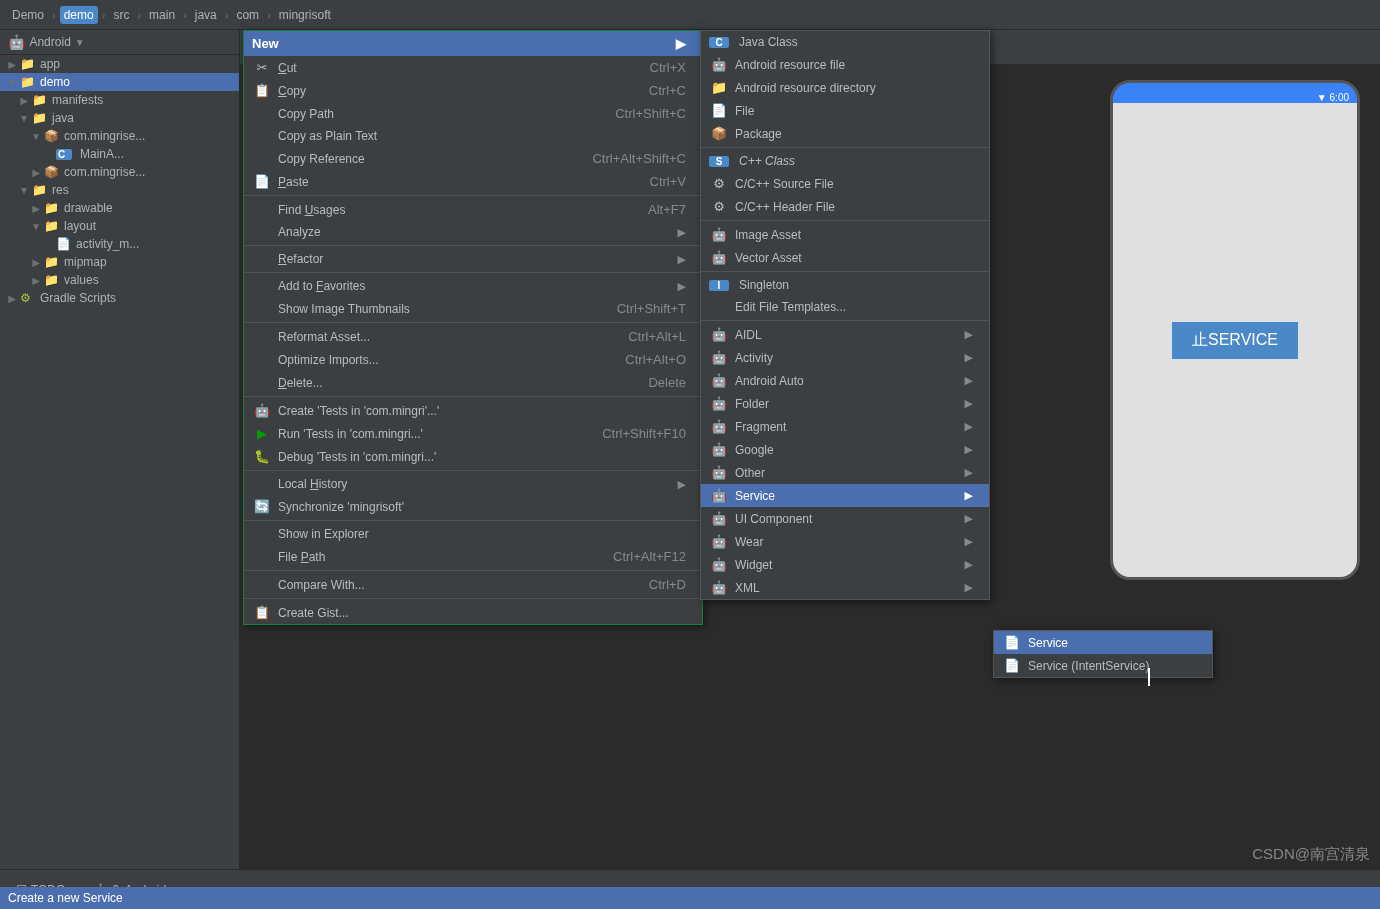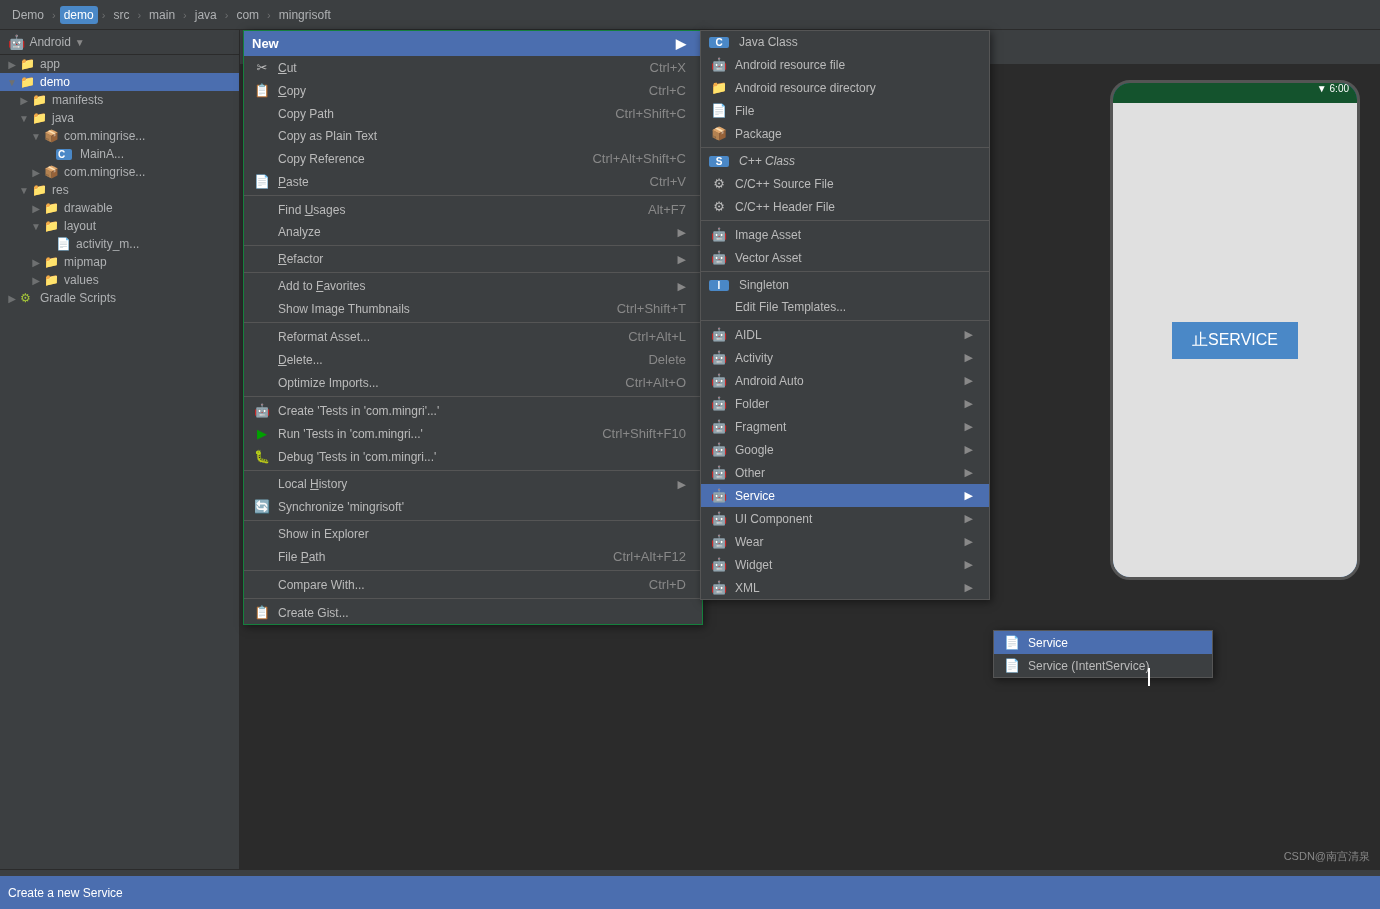--- a/index.html
+++ b/index.html
@@ -123,24 +123,24 @@
       border: 3px solid #555;
       overflow: hidden;
     }
     .phone-screen {
       background: #4a88c7;
       height: 100%;
       display: flex;
       flex-direction: column;
     }
     .phone-statusbar {
-      background: #14532d;
+      background: #3b82f6;
       height: 20px;
       display: flex;
-      align-items: flex-start;
+      align-items: flex-end;
       justify-content: flex-end;
       padding: 0 8px;
       font-size: 10px;
       color: white;
     }
     .phone-content {
       background: #e0e0e0;
       flex: 1;
       display: flex;
       flex-direction: column;
@@ -272,21 +272,21 @@
       align-items: center;
       padding: 0 8px;
       color: #fff;
       font-size: 12px;
     }
     .watermark {
       position: absolute;
       bottom: 45px;
       right: 10px;
       color: #888;
-      font-size: 11px;
+      font-size: 15px;
     }
   </style>
 </head>
 <body>
 
 <div class="ide-bg"></div>
 
 <div class="breadcrumb-bar">
   <span class="breadcrumb-item">Demo</span>
   <span class="breadcrumb-sep">›</span>
@@ -470,27 +470,27 @@
     <span class="menu-item-shortcut">Ctrl+Shift+T</span>
   </div>
   <div class="menu-separator"></div>
   <div class="context-menu-item">
     <span class="menu-item-icon"></span>
     <span class="menu-item-label">Reformat Asset...</span>
     <span class="menu-item-shortcut">Ctrl+Alt+L</span>
   </div>
   <div class="context-menu-item">
     <span class="menu-item-icon"></span>
+    <span class="menu-item-label">Optimize Imports...</span>
+    <span class="menu-item-shortcut">Ctrl+Alt+O</span>
+  </div>
+  <div class="context-menu-item">
+    <span class="menu-item-icon"></span>
     <span class="menu-item-label"><span class="underline">D</span>elete...</span>
     <span class="menu-item-shortcut">Delete</span>
-  </div>
-  <div class="context-menu-item">
-    <span class="menu-item-icon"></span>
-    <span class="menu-item-label">Optimize Imports...</span>
-    <span class="menu-item-shortcut">Ctrl+Alt+O</span>
   </div>
   <div class="menu-separator"></div>
   <div class="context-menu-item">
     <span class="menu-item-icon">🤖</span>
     <span class="menu-item-label">Create 'Tests in 'com.mingri'...'</span>
   </div>
   <div class="context-menu-item">
     <span class="menu-item-icon" style="color:#00a000;">▶</span>
     <span class="menu-item-label">Run 'Tests in 'com.mingri...'</span>
     <span class="menu-item-shortcut">Ctrl+Shift+F10</span>
@@ -664,17 +664,17 @@
   <div class="status-tab">
     <span>☑</span>
     <span>TODO</span>
   </div>
   <div class="status-tab">
     <span style="color:#a4c639;">🤖</span>
     <span>6: Android</span>
   </div>
 </div>
 
-<div class="bottom-hint" style="bottom:0; height:33px;">
+<div class="bottom-hint" style="bottom:0; height:22px;">
   <span>Create a new Service</span>
 </div>
 
 <div class="watermark">CSDN@南宫清泉</div>
 
 </body></html>

